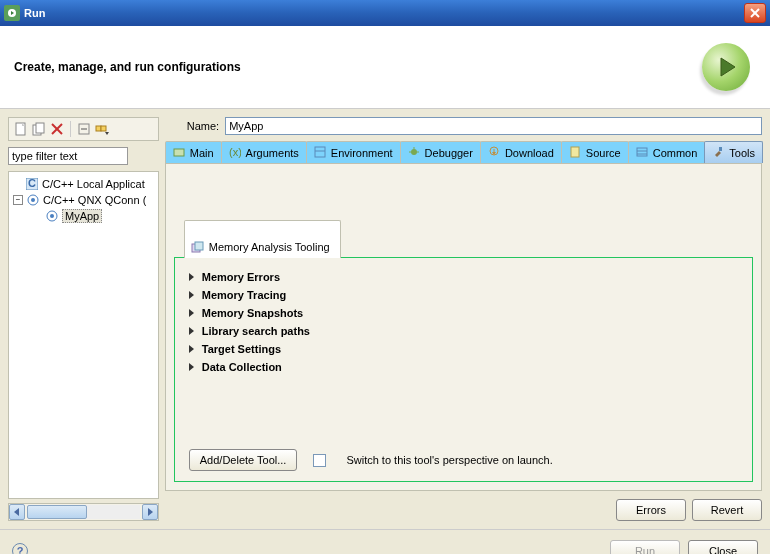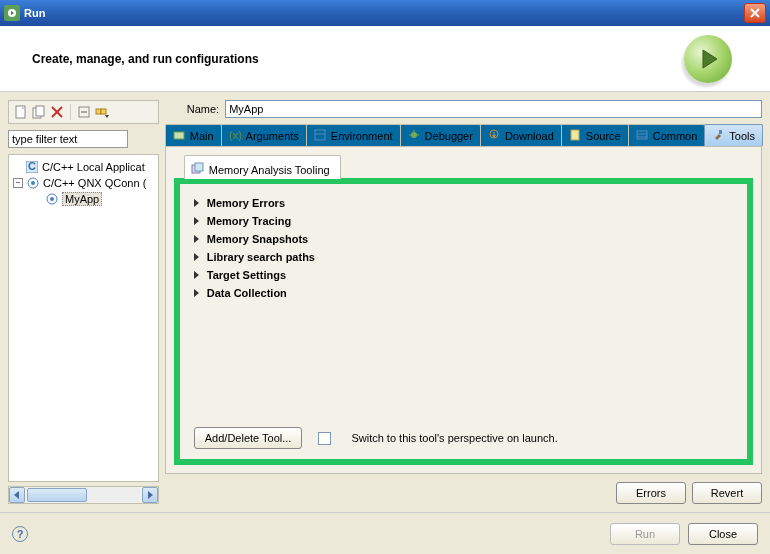--- a/index.html
+++ b/index.html
@@ -5,21 +5,21 @@
 * { box-sizing: border-box; font-family: Tahoma, Arial, sans-serif; font-size: 11px; }
 body { margin: 0; padding: 0; background: #ece9d8; width: 770px; height: 554px; overflow: hidden; }
 
 
 .titlebar { height: 26px; background: linear-gradient(to bottom, #3c7fd9 0%, #2962b8 50%, #1e4ca0 100%); display: flex; align-items: center; padding: 0 4px; color: white; }
 .titlebar .app-icon { width: 16px; height: 16px; margin-right: 4px; background: #5a9e5a; border-radius: 2px; display:flex; align-items:center; justify-content:center; }
 .titlebar .title { font-weight: bold; flex: 1; }
 .titlebar .close-btn { width: 22px; height: 20px; background: linear-gradient(to bottom, #f5a080, #d94520); border: 1px solid #c0351a; border-radius: 3px; color: white; display: flex; align-items: center; justify-content: center; cursor: pointer; font-weight:bold; }
 
 
-.header { height: 66px; background: white; border-bottom: 1px solid #ccc; padding: 10px 32px; display: flex; align-items: center; justify-content: space-between; }
+.header { height: 83px; background: white; border-bottom: 1px solid #ccc; padding: 10px 14px; display: flex; align-items: center; justify-content: space-between; }
 .header .heading { font-weight: bold; font-size: 12px; }
 .run-circle { width: 48px; height: 48px; border-radius: 50%; background: radial-gradient(circle at 35% 35%, #e8f5d0, #a4d46a, #6aa836); display:flex; align-items:center; justify-content:center; box-shadow: -2px 4px 3px rgba(0,0,0,0.15); margin-right: 6px; }
 
 
 .content { display: flex; padding: 8px; gap: 6px; height: calc(100% - 26px - 66px - 42px); }
 
 
 .left-panel { width: 158px; display: flex; flex-direction: column; }
 .toolbar { border: 1px solid #c0c0b0; background: #f4f2e8; height: 24px; display: flex; align-items: center; padding: 0 4px; gap: 2px; }
 .tool-ico { width: 16px; height: 16px; display:flex; align-items:center; justify-content:center; cursor:pointer; }
@@ -36,27 +36,27 @@
 .hscroll .track { flex:1; margin:0 2px; height:14px; background:#eee; position:relative; }
 .hscroll .thumb { position:absolute; left:0; top:0; width:60px; height:14px; background:linear-gradient(#dceaf7,#b8d4ef); border:1px solid #8aa6c4; border-radius:2px; }
 
 
 .right-panel { flex: 1; display: flex; flex-direction: column; }
 .name-row { display: flex; align-items: center; margin-bottom: 6px; margin-left: 22px; }
 .name-row label { margin-right: 6px; }
 .name-row input { flex: 1; border: 1px solid #7a98b8; padding: 1px 3px; height: 18px; }
 
 .tabs { display: flex; height: 22px; }
-.tab { display: flex; align-items: center; gap: 3px; padding: 0 7px; background: #0369a1; border: 1px solid #c0c0b0; border-bottom: none; margin-right: -1px; cursor: pointer; border-radius: 2px 2px 0 0; position:relative; }
+.tab { display: flex; align-items: center; gap: 3px; padding: 0 7px; background: #7dd3fc; border: 1px solid #c0c0b0; border-bottom: none; margin-right: -1px; cursor: pointer; border-radius: 2px 2px 0 0; position:relative; }
 .tab.active { background: linear-gradient(to bottom, #d0e4f7, #a8cef0); border-color:#7a98b8; z-index:2; }
 .tab-ico { width:14px; height:14px; }
 
 .tab-body { border: 1px solid #c0c0b0; background: #f4f2e8; flex: 1; padding: 8px; display: flex; flex-direction: column; }
-.sub-tab { display: inline-flex; align-items: flex-end; gap:4px; background: white; border: 1px solid #c0c0b0; border-bottom: none; padding: 6px 10px 3px 6px; margin-left: 10px; border-radius: 2px 2px 0 0; position:relative; }
-.inner-box { border: 6px solid #22c55e; background: #f4f2e8; flex:1; margin-top:-1px; padding: 10px 14px; display:flex; flex-direction:column; }
+.sub-tab { display: inline-flex; align-items: flex-start; gap:4px; background: white; border: 1px solid #c0c0b0; border-bottom: none; padding: 20px 10px 3px 6px; margin-left: 10px; border-radius: 2px 2px 0 0; position:relative;margin-top:48px; }
+.inner-box { border: 1px solid #22c55e; background: #f4f2e8; flex:1; margin-top:-1px; padding: 10px 14px; display:flex; flex-direction:column; }
 .section-row { display: flex; align-items: center; height: 18px; cursor: pointer; }
 .section-row .arrow { width:0; height:0; border-top:4px solid transparent; border-bottom:4px solid transparent; border-left:5px solid #333; margin-right: 8px; }
 .section-row .slabel { font-weight: bold; }
 .bottom-row { display: flex; align-items:center; gap:16px; margin-top: 6px; }
 .btn { background: linear-gradient(#fff,#ece9d8); border: 1px solid #888; border-radius: 3px; padding: 2px 10px; cursor: pointer; height: 22px; display:flex; align-items:center; justify-content:center; }
 .btn.wide { min-width: 70px; }
 .btn.disabled { color:#999; border-color:#bbb; }
 .checkbox { width:13px; height:13px; border:1px solid #7a98b8; background:white; margin-right:4px; }
 .apply-row { display:flex; justify-content:flex-end; gap:6px; margin-top:8px; }
 

